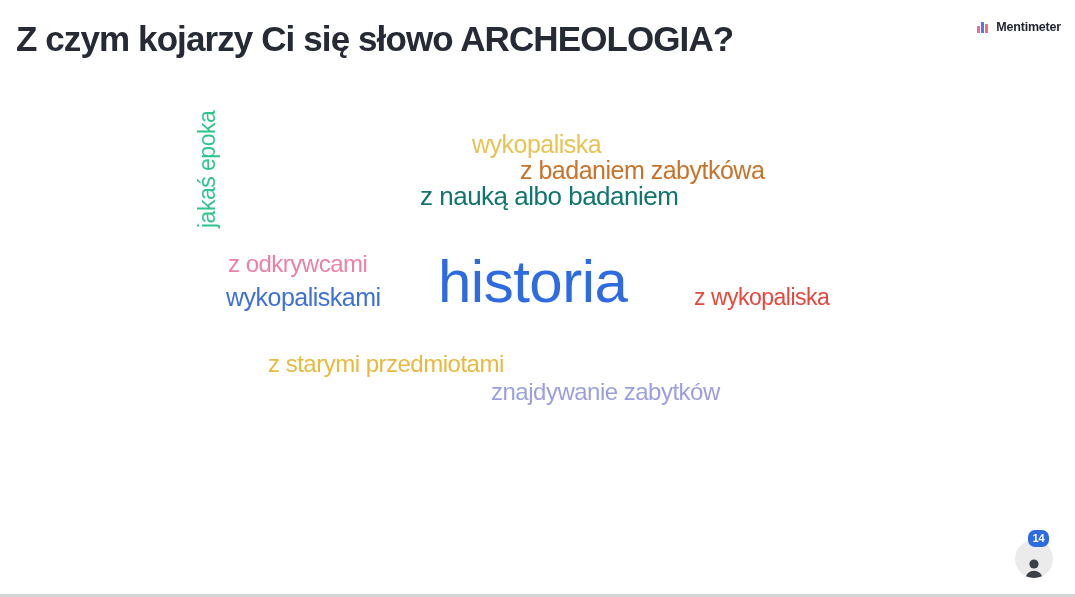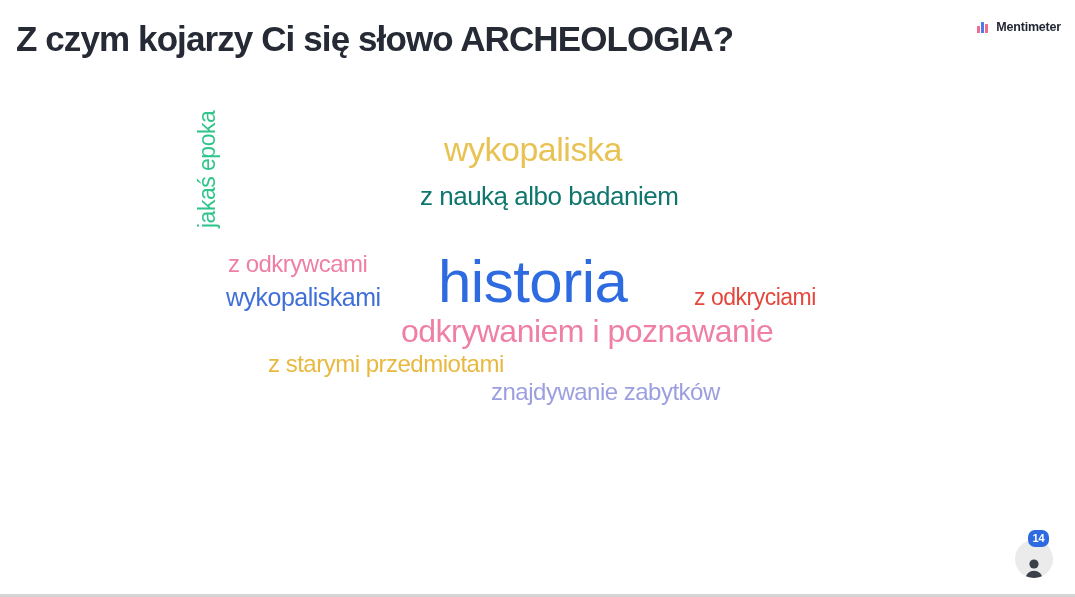--- a/index.html
+++ b/index.html
@@ -105,28 +105,28 @@
   <div id="brand">
     <span class="bars">
       <i class="b1"></i>
         <i class="b2"></i>
         <i class="b3"></i>
     </span>
     <span class="name">Mentimeter</span>
   </div>
 
   <div id="wordcloud">
-      <span class="cloud-word" style="left: 444px; top: 32px; font-size: 34px; color: rgb(232, 194, 82);">wykopaliska</span>
+      <span class="cloud-word" style="left: 472px; top: 32px; font-size: 25px; color: rgb(232, 194, 82);">wykopaliska</span>
+      <span class="cloud-word" style="left: 520px; top: 58px; font-size: 25px; color: rgb(200, 115, 42);">z badaniem zabytkówa</span>
       <span class="cloud-word" style="left: 420px; top: 83px; font-size: 26px; color: #0f766e;">z nauką albo badaniem</span>
       <span class="cloud-word vertical" style="left: 196px; top: 128px; font-size: 23px; color: rgb(48, 196, 141);">jakaś epoka</span>
       <span class="cloud-word" style="left: 228px; top: 152px; font-size: 24px; color: rgb(238, 127, 165);">z odkrywcami</span>
       <span class="cloud-word" style="left: 438px; top: 152px; font-size: 60px; color: rgb(47, 107, 224);">historia</span>
       <span class="cloud-word" style="left: 226px; top: 185px; font-size: 25px; color: rgb(63, 111, 216);">wykopaliskami</span>
-      <span class="cloud-word" style="left: 694px; top: 186px; font-size: 23px; color: rgb(229, 71, 60);">z odkryciami</span>
-      <span class="cloud-word" style="left: 401px; top: 215px; font-size: 32px; color: rgb(239, 127, 165);">odkrywaniem i poznawanie</span>
+      <span class="cloud-word" style="left: 694px; top: 186px; font-size: 23px; color: rgb(229, 71, 60);">z wykopaliska</span>
       <span class="cloud-word" style="left: 268px; top: 252px; font-size: 24px; color: rgb(232, 184, 63);">z starymi przedmiotami</span>
       <span class="cloud-word" style="left: 491px; top: 280px; font-size: 24px; color: rgb(155, 159, 224);">znajdywanie zabytków</span>
     </div>
 
   <div id="participants">
     <div id="count-badge">14</div>
     <div id="avatar">
       <svg width="20" height="21" viewBox="0 0 20 21">
         <circle cx="10" cy="6" r="4.6" fill="#3c4049"></circle>
         <path d="M1.6 21c0-4.7 3.8-8.2 8.4-8.2s8.4 3.5 8.4 8.2z" fill="#3c4049"></path>

